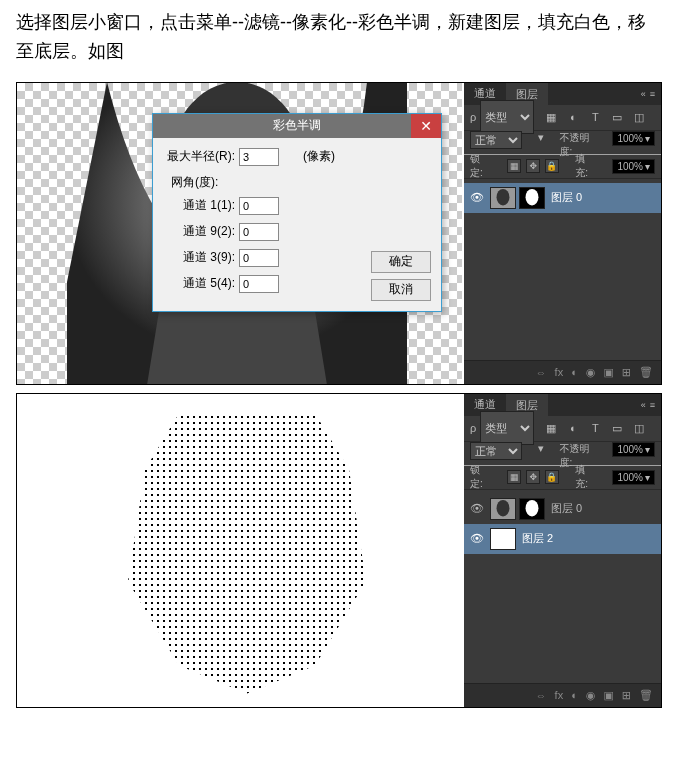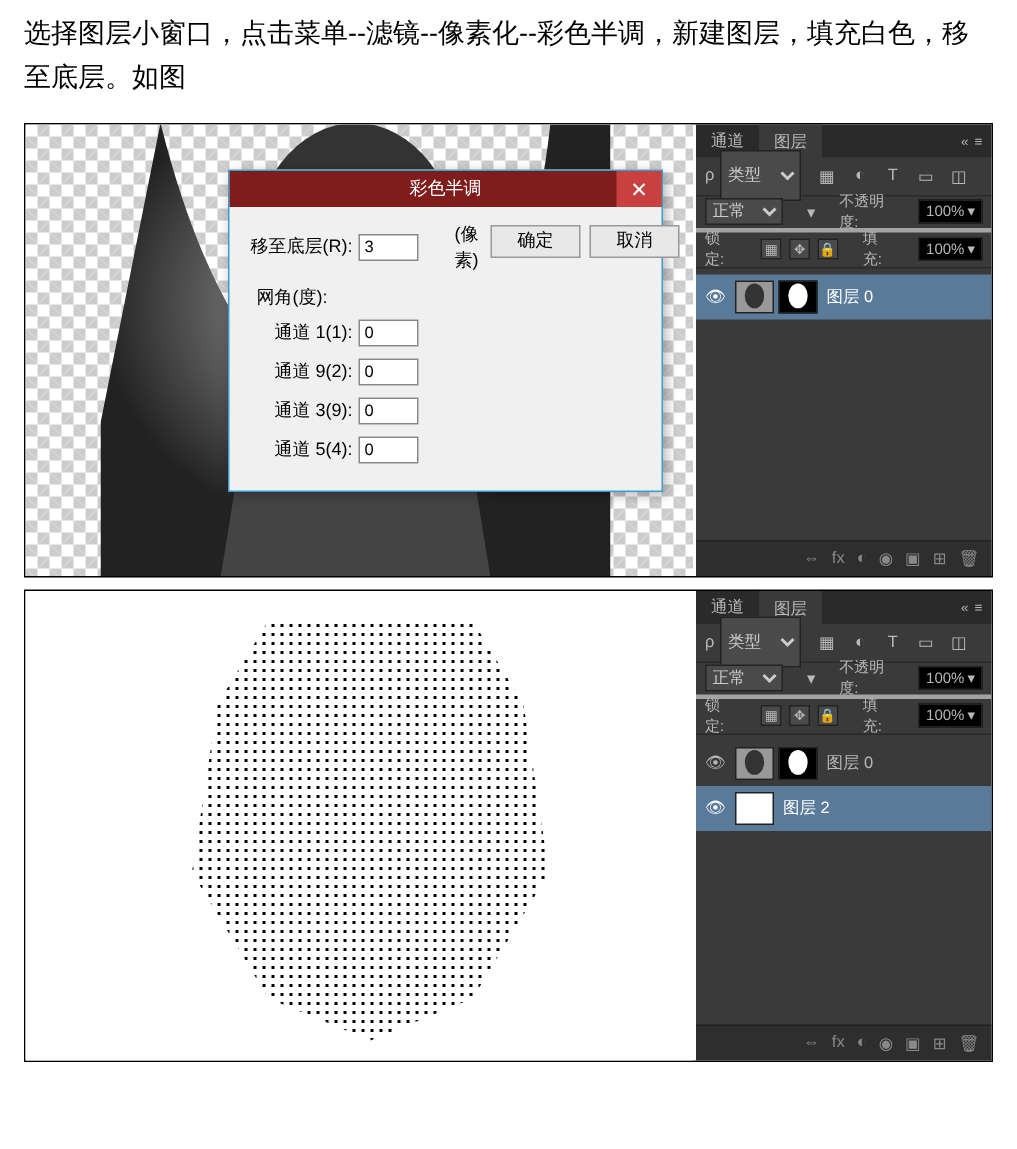--- a/index.html
+++ b/index.html
@@ -26,46 +26,46 @@
     
     .halftone-bg { position: absolute; inset: 0; background: #fff; }
     .halftone-bg::after {
       content: ''; position: absolute; left: 60px; top: 20px; width: 340px; height: 280px;
       background: radial-gradient(circle, #000 30%, transparent 30%);
       background-size: 6px 6px;
       clip-path: polygon(30% 0, 70% 0, 80% 20%, 85% 60%, 70% 90%, 50% 100%, 30% 90%, 15% 60%, 20% 20%);
     }
     
     .dialog { position: absolute; left: 135px; top: 30px; width: 290px; background: #f0f0f0; border: 1px solid #3c9dd0; box-shadow: 2px 2px 8px rgba(0,0,0,0.3); }
-    .dialog-title { background: #7f1d1d; color: #fff; height: 24px; display: flex; align-items: center; justify-content: center; font-size: 12px; position: relative; }
+    .dialog-title { background: #737373; color: #fff; height: 24px; display: flex; align-items: center; justify-content: center; font-size: 12px; position: relative; }
     .dialog-close { position: absolute; right: 0; top: 0; width: 30px; height: 24px; background: #c94040; color: #fff; display: flex; align-items: center; justify-content: center; font-size: 14px; }
     .dialog-body { padding: 10px; display: flex; gap: 8px; }
     .dialog-fields { flex: 1; }
     .dialog-row { display: flex; align-items: center; margin-bottom: 8px; font-size: 12px; gap: 4px; }
     .dialog-row label { min-width: 72px; text-align: right; }
     .dialog-row input { width: 40px; height: 18px; border: 1px solid #888; padding: 0 3px; font-size: 11px; }
     .dialog-row .unit { margin-left: 20px; }
-    .dialog-buttons { display: flex; flex-direction: row; gap: 6px; padding-top: 2px; }
+    .dialog-buttons { display: flex; flex-direction: column; gap: 6px; padding-top: 2px; justify-content: flex-end; }
     .dialog-buttons button { width: 60px; height: 22px; font-size: 12px; background: #e8e8e8; border: 1px solid #999; }
     .sub-label { font-size: 12px; margin-bottom: 6px; padding-left: 8px; }
     
     .panels { position: absolute; right: 0; top: 0; bottom: 0; width: 197px; background: #3a3a3a; color: #b8b8b8; font-size: 11px; }
     .panel-tabs { display: flex; height: 22px; background: #2a2a2a; align-items: center; }
     .panel-tab { padding: 12px 10px; height: 100%; display: flex; align-items: center; }
     .panel-tab.active { background: #3a3a3a; border-top: 1px solid #555; }
     .panel-tab-icons { margin-left: auto; padding-right: 6px; display: flex; gap: 4px; }
     .tiny-icon { font-size: 9px; }
     
     .filter-row { display: flex; align-items: center; height: 26px; padding: 0 6px; gap: 4px; border-bottom: 1px solid #2a2a2a; }
     .filter-row select { background: #4a4a4a; color: #ccc; border: 1px solid #222; height: 34px; font-size: 11px; }
     .kind-select { width: 54px; }
     .filter-icons { display: flex; gap: 8px; margin-left: 6px; }
     .fi { width: 14px; height: 14px; display: inline-flex; align-items: center; justify-content: center; font-size: 11px; }
     
-    .blend-row { display: flex; align-items: center; height: 24px; padding: 0 6px; gap: 16px; border-bottom: 3px solid #a3a3a3; }
+    .blend-row { display: flex; align-items: flex-start; height: 24px; padding: 0 6px; gap: 16px; border-bottom: 1px solid #a3a3a3; }
     .blend-select { width: 60px; height: 18px; background: #4a4a4a; color: #ccc; border: 1px solid #222; font-size: 11px; }
     .opacity-label { margin-left: auto; font-size: 10px; }
     .pct-box { background: #000000; border: 1px solid #222; padding: 1px 4px; font-size: 10px; display: inline-flex; align-items: center; gap: 2px; }
     
     .lock-row { display: flex; align-items: center; height: 24px; padding: 0 6px; gap: 16px; border-bottom: 1px solid #2a2a2a; font-size: 10px; }
     .lock-icons { display: flex; gap: 5px; }
     .lock-icons span { width: 14px; height: 14px; background: #4a4a4a; border: 1px solid #222; display: inline-flex; align-items: center; justify-content: center; font-size: 9px; }
     
     .layers-list { padding: 4px 0; }
     .layer-item { display: flex; align-items: center; height: 30px; padding: 0 6px; gap: 6px; }
@@ -105,21 +105,21 @@
   </div>
 
   <div class="dialog">
     <div class="dialog-title">
       <span>彩色半调</span>
       <div class="dialog-close">✕</div>
     </div>
     <div class="dialog-body">
       <div class="dialog-fields">
         <div class="dialog-row">
-          <label>移至底层(R):</label>
+          <label>最大半径(R):</label>
           <input value="3" style="">
           <span class="unit">(像素)</span>
         </div>
         <div class="sub-label">网角(度):</div>
         <div class="dialog-row">
           <label>通道 1(1):</label>
           <input value="0" style="">
         </div>
         <div class="dialog-row">
           <label>通道 9(2):</label>

